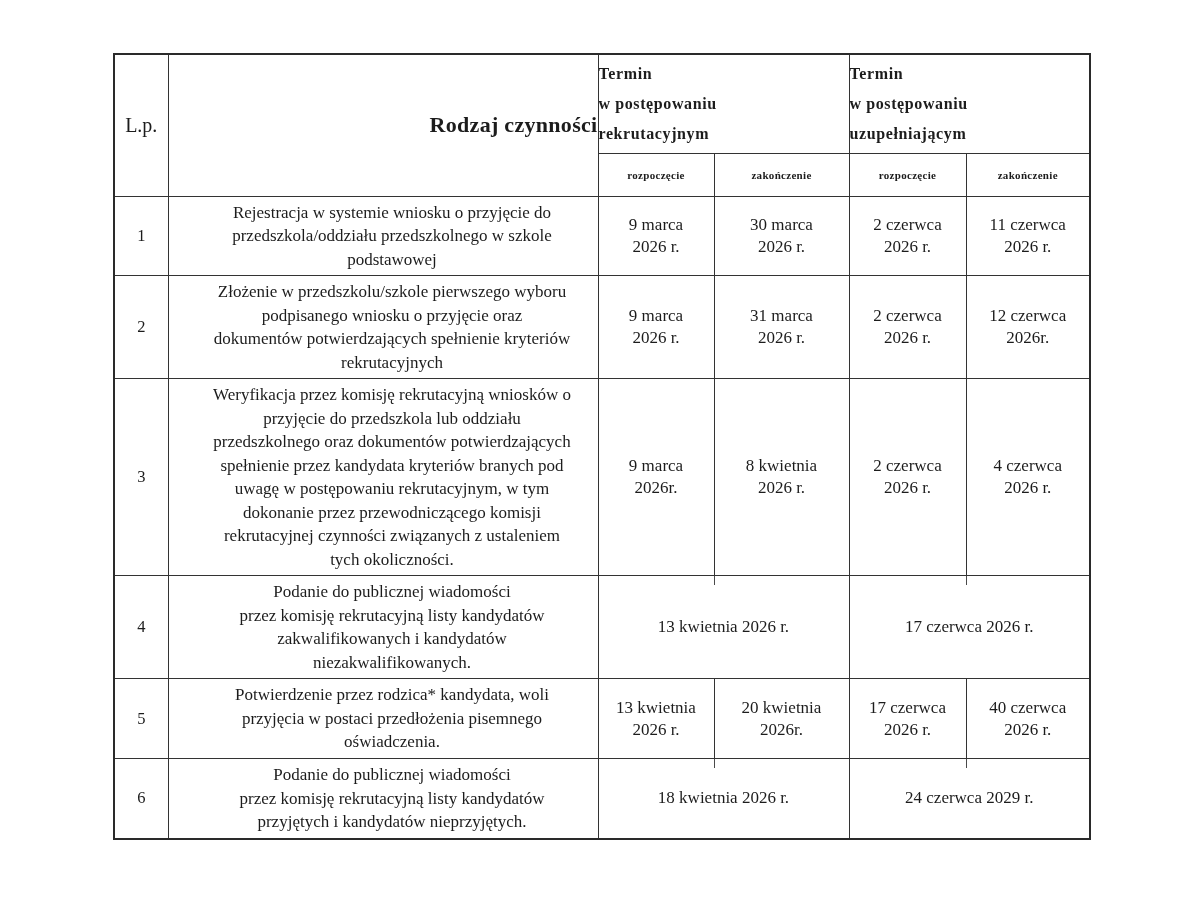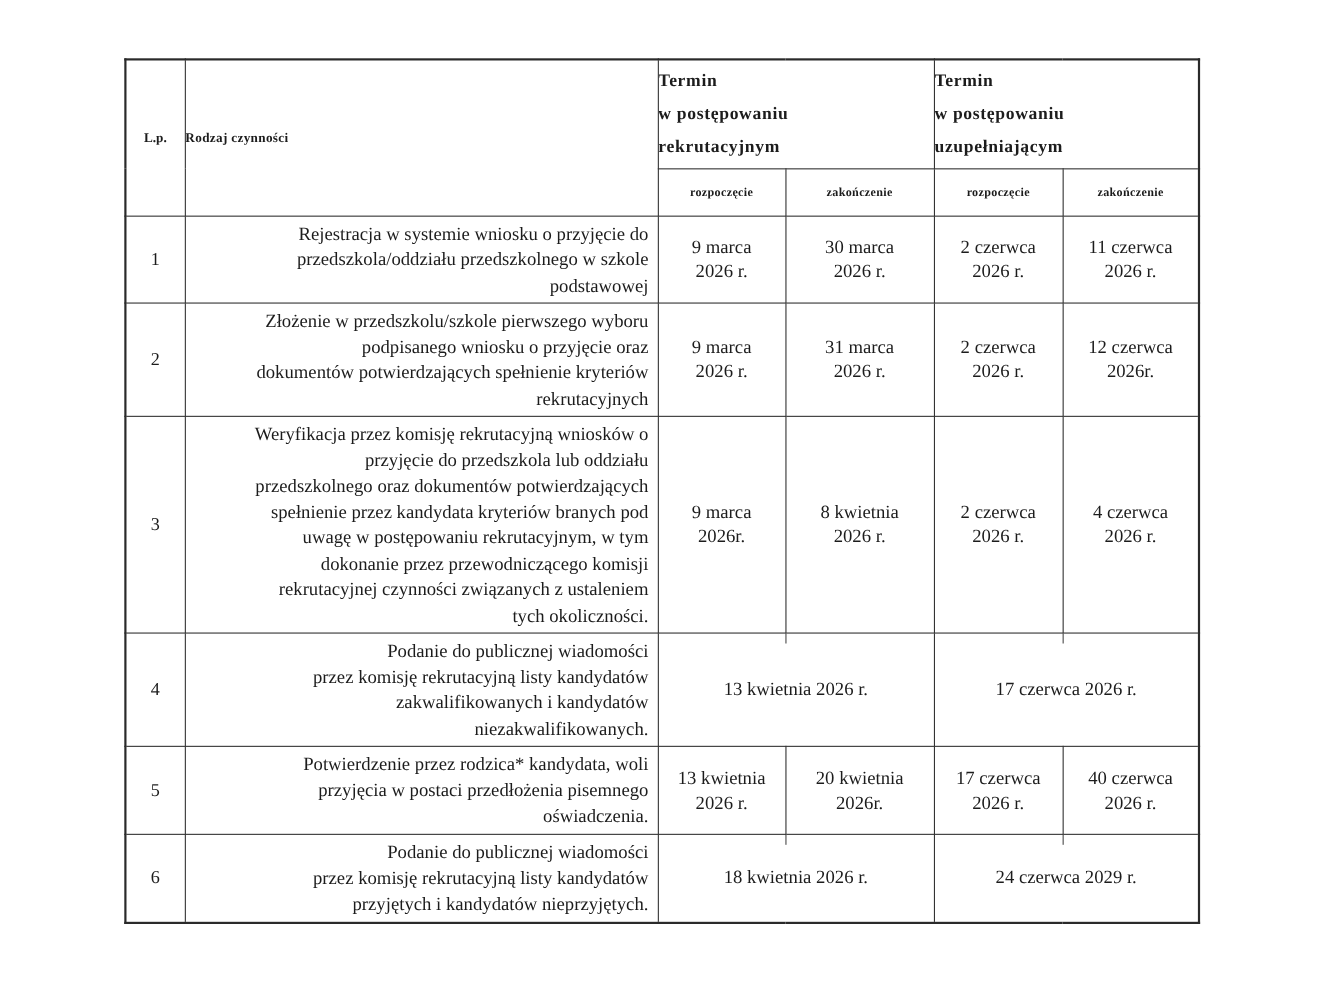--- a/index.html
+++ b/index.html
@@ -32,29 +32,29 @@
   tr.hdr-group { height: 99px; }
   tr.hdr-sub   { height: 43px; }
   tr.r1 { height: 73px; }
   tr.r2 { height: 97px; }
   tr.r3 { height: 191px; }
   tr.r4 { height: 101px; }
   tr.r5 { height: 80px; }
   tr.r6 { height: 75px; }
 
   th.lp-head {
-    font-weight: bold;
-    font-size: 12px;
+    font-weight: normal;
+    font-size: 20px;
     text-align: center;
     vertical-align: middle;
   }
   th.activity-head {
     font-weight: bold;
-    font-size: 12px;
-    text-align: left;
+    font-size: 22px;
+    text-align: right;
     vertical-align: middle;
     letter-spacing: 0.3px;
   }
   th.group-head {
     font-weight: bold;
     font-size: 16px;
     text-align: left;
     vertical-align: middle;
     white-space: pre-line;
     line-height: 30px;
@@ -67,21 +67,21 @@
     vertical-align: middle;
     letter-spacing: 0.3px;
   }
 
   td.lp {
     text-align: center;
     vertical-align: middle;
     font-size: 16.5px;
   }
   td.activity {
-    text-align: right;
+    text-align: center;
     vertical-align: top;
     font-size: 17px;
     line-height: 23.5px;
     padding: 4px 8px 4px 26px;
     white-space: pre-line;
   }
   td.date {
     text-align: center;
     vertical-align: middle;
     font-size: 17px;

